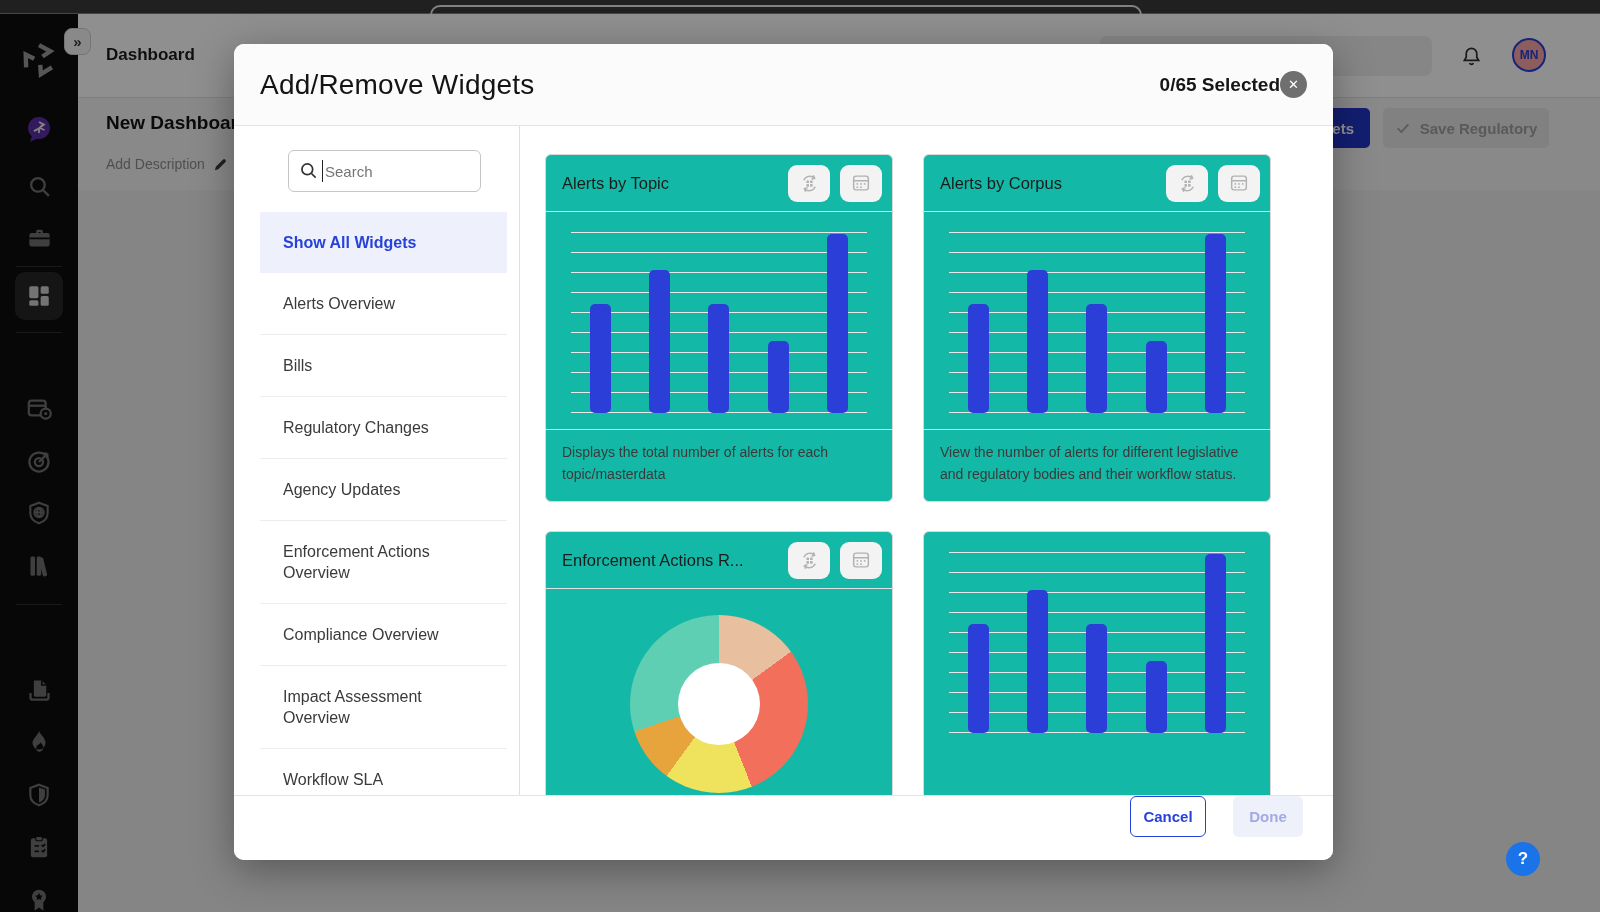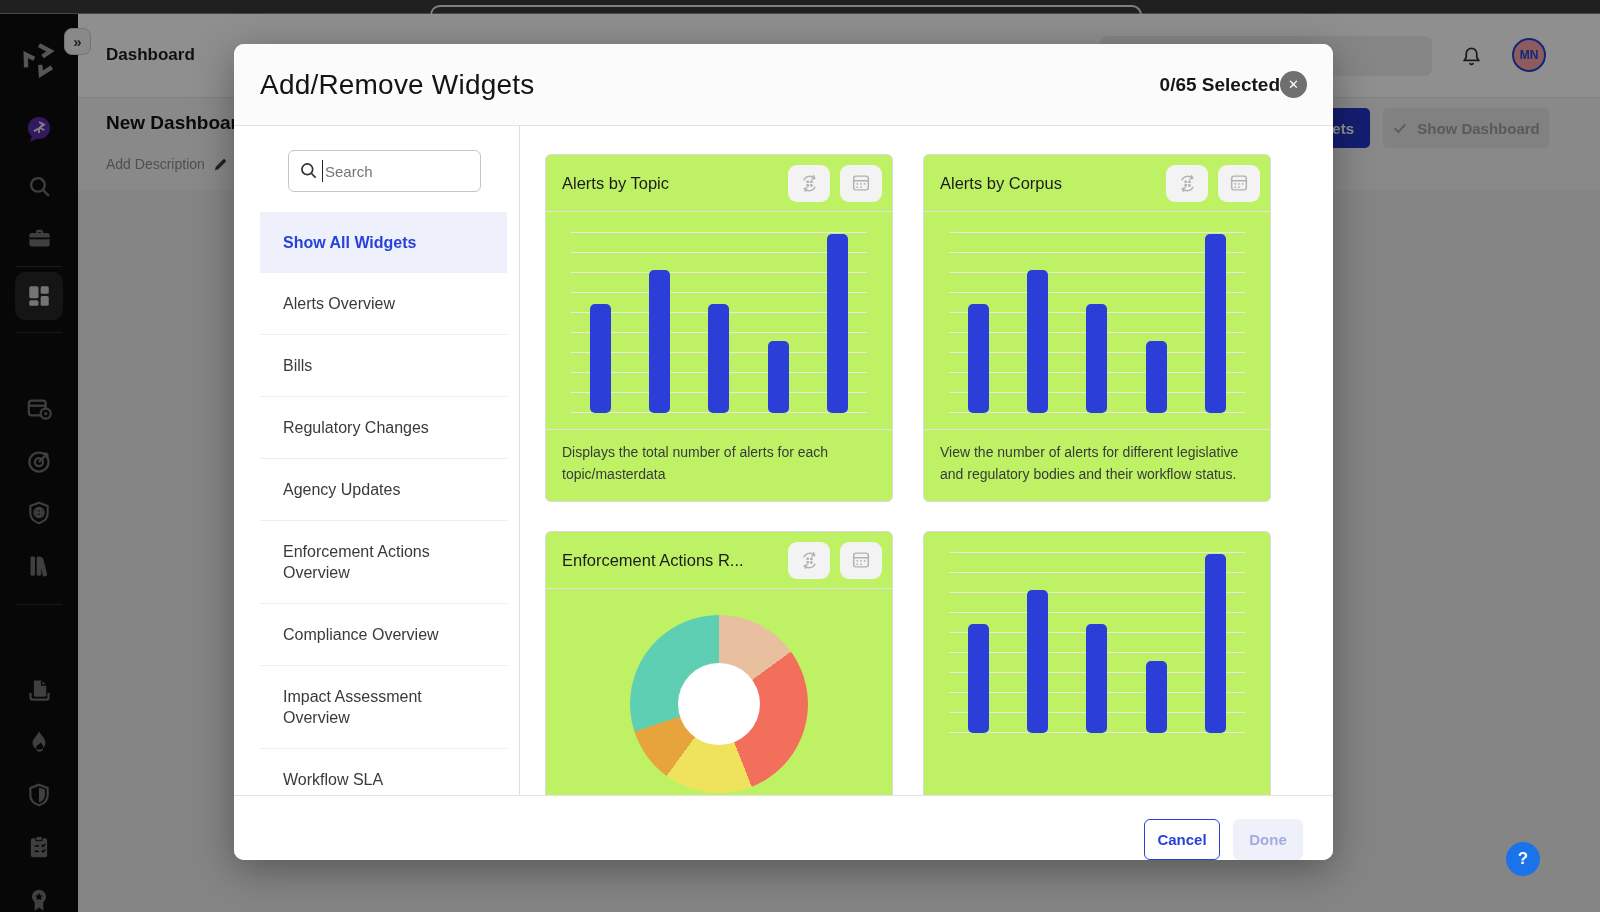--- a/index.html
+++ b/index.html
@@ -46,34 +46,34 @@
   .wpanel { width:286px; flex:0 0 286px; border-right:1px solid #dedede; overflow:hidden; }
   .wsearch-wrap { position:relative; margin:24px 38px 20px 54px; }
   .wsearch { width:100%; height:42px; border:1px solid #c6c6c6; border-radius:6px; padding:0 10px 0 36px; font-size:15px; color:#333; font-family:"Liberation Sans", sans-serif; background:#fff; }
   .wsearch-icon { position:absolute; left:11px; top:11px; }
   .wsearch-caret { position:absolute; left:34px; top:10px; width:1px; height:22px; background:#222; }
   .wcats { margin:0 12px 0 26px; list-style:none; }
   .wcat { padding:20px 16px 20px 23px; font-size:16px; color:#3a3a3a; line-height:21px; border-bottom:1px solid #ededed; cursor:pointer; }
   .wcat.active { background:#eef0fb; color:#2742da; font-weight:bold; border-bottom:none; }
 
   .wgrid { flex:1 1 auto; padding:28px 0 0 25px; display:grid; grid-template-columns:348px 348px; grid-auto-rows:348px; column-gap:30px; row-gap:29px; overflow:hidden; }
-  .wcard { border:1px solid #d9d9d9; border-radius:6px; background:#bef264; overflow:hidden; display:flex; flex-direction:column; }
+  .wcard { border:1px solid #d9d9d9; border-radius:6px; background:#14b8a6; overflow:hidden; display:flex; flex-direction:column; }
   .wcard-head { height:57px; flex:0 0 57px; border-bottom:1px solid #e2e2e2; display:flex; align-items:center; padding:0 10px 0 16px; }
   .wcard-title { font-size:16.5px; font-weight:500; color:#1c1c1c; white-space:nowrap; overflow:hidden; }
   .wcard-actions { margin-left:auto; display:flex; gap:10px; }
   .icon-btn { width:42px; height:37px; background:#f3f3f3; border:none; border-radius:9px; display:flex; align-items:center; justify-content:center; cursor:pointer; }
   .chart-box { padding:20px 25px 16px 25px; }
   .bars { height:181px; display:flex; justify-content:space-around; align-items:flex-end;
           background:repeating-linear-gradient(to bottom,#e8e8e8 0,#e8e8e8 1px,transparent 1px,transparent 20px); }
   .bar { width:21px; border-radius:5px; }
   .wcard-desc { border-top:1px solid #e2e2e2; padding:12px 16px; font-size:14px; color:#3a3a3a; line-height:1.55; }
   .donut { width:178px; height:178px; border-radius:50%; margin:26px auto 0 auto; position:relative; }
   .donut::after { content:""; position:absolute; inset:27%; background:#fff; border-radius:50%; }
 
-  .modal-footer { flex:0 0 65px; border-top:1px solid #e3e3e3; background:#fff; display:flex; align-items:flex-end; justify-content:flex-end; gap:13px; padding:0 30px; }
+  .modal-footer { flex:0 0 65px; border-top:1px solid #e3e3e3; background:#fff; display:flex; align-items:flex-start; justify-content:flex-end; gap:27px; padding:0 30px; }
   .btn-cancel { width:76px; height:41px; background:#fff; color:#2742da; border:1.5px solid #2742da; border-radius:6px; font-size:15px; font-weight:bold; font-family:"Liberation Sans", sans-serif; cursor:pointer; }
   .btn-done { width:70px; height:41px; background:#eef0fa; color:#a3aae4; border:none; border-radius:6px; font-size:15px; font-weight:bold; font-family:"Liberation Sans", sans-serif; }
 
   .help-fab { position:absolute; left:1506px; top:842px; width:34px; height:34px; border-radius:50%; background:#1a73e8; color:#fff; border:none; font-size:17px; font-weight:bold; z-index:9; cursor:pointer; }
 </style>
 </head>
 <body>
 
 <div id="stage">
 
@@ -227,21 +227,21 @@
       <span>Add Description</span>
       <svg width="15" height="15" viewBox="0 0 24 24" fill="#3c3c3c">
           <path d="M3 21 l1.6-5.4 L16.2 4 a2.3 2.3 0 0 1 3.2 0 l.6.6 a2.3 2.3 0 0 1 0 3.2 L8.4 19.4 Z"></path>
         </svg>
     </div>
     <button class="btn-addwidgets">Add/Remove Widgets</button>
     <button class="btn-save">
       <svg width="16" height="16" viewBox="0 0 24 24" fill="none" stroke="#a0a0a0" stroke-width="2.6">
           <path d="M4 12.5 l5.5 5.5 L20 6.5"></path>
         </svg>
-      <span>Show Dashboard</span>
+      <span>Save Regulatory</span>
     </button>
   </div>
 
   <div class="overlay"></div>
 
   <div class="modal">
     <div class="modal-header">
       <div class="modal-title">Add/Remove Widgets</div>
       <div class="modal-header-right">
         <div class="sel-count">0/65 Selected</div>

